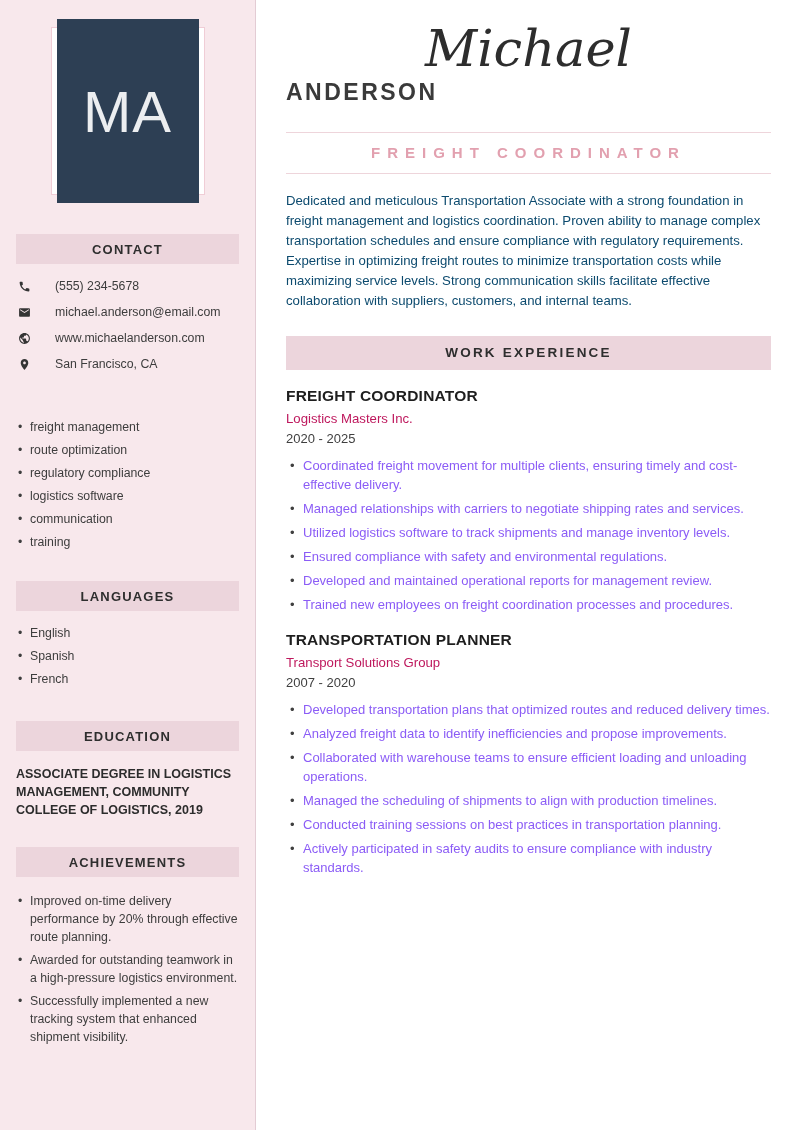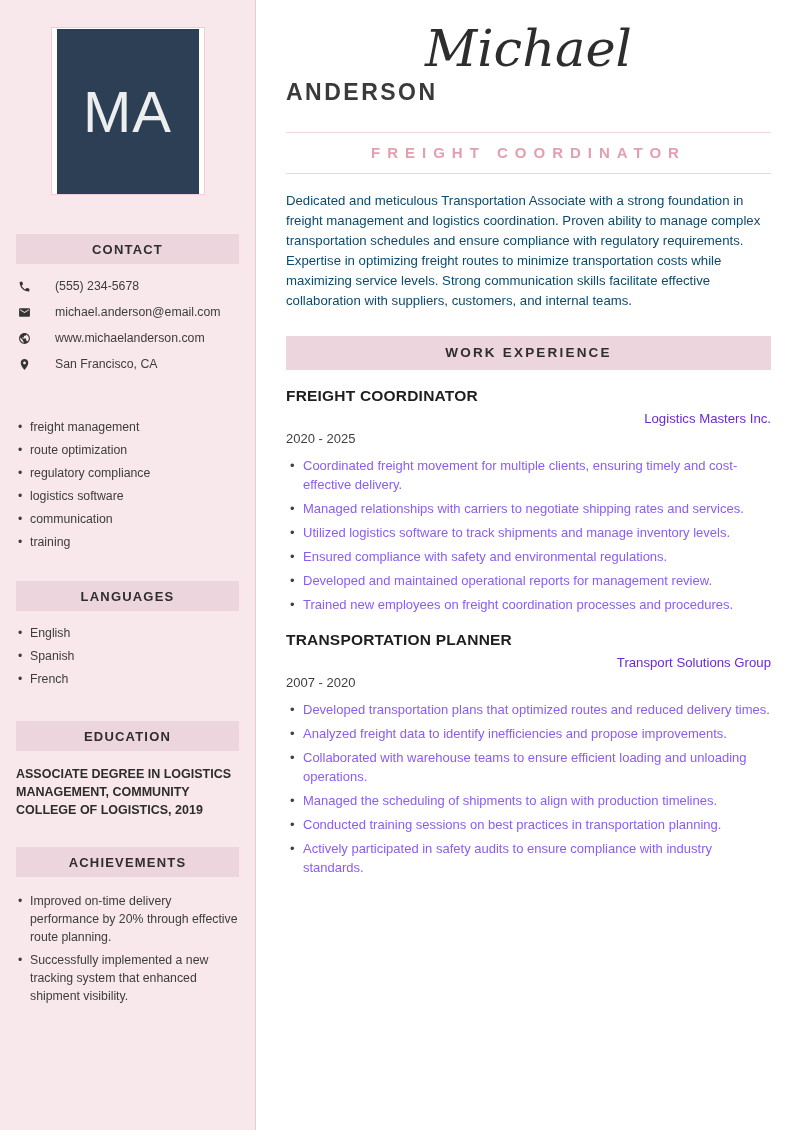--- a/index.html
+++ b/index.html
@@ -18,21 +18,21 @@
     background:var(--sidebar-bg, #f8e8ec);
     border-right:1px solid #e3ccd4;
     padding-top:27px;
   }
   .photo-frame {
     width:154px; height:168px; margin:0 auto 39px;
     background:#ffffff; border:1px solid #f0cdd6;
     display:flex; align-items:center; justify-content:center;
   }
   .photo-inner {
-    width:142px; height:165px;
+    width:142px; height:184px;
     background:var(--navy, #2d3f54);
     display:flex; align-items:center; justify-content:center;
   }
   .initials {
     font-size:58px; color:#eceef0; letter-spacing:1px; font-weight:400;
   }
   .side-band {
     margin:0 16px; height:30px;
     background:var(--band-bg, #ecd5dc);
     display:flex; align-items:center; justify-content:center;
@@ -78,21 +78,21 @@
   .summary { margin-top:17px; font-size:13.2px; line-height:20px; color:#0c4a6e; }
   .section-band {
     margin-top:25px; height:34px;
     background:var(--band-bg, #ecd5dc);
     display:flex; align-items:center; justify-content:center;
     font-weight:bold; font-size:13.5px; letter-spacing:2.2px;
     color:var(--text-dark, #2e2e2e);
   }
   .job { margin-top:17px; }
   .job h3 { font-size:15.5px; font-weight:bold; color:#1e1e1e; letter-spacing:0.2px; }
-  .company { margin-top:6px; font-size:13.2px; color:#6d28d9;text-align:right; }
+  .company { margin-top:6px; font-size:13.2px; color:#be185d; }
   .dates { margin-top:5px; font-size:13px; color:#3f3f3f; }
   .job-bullets { list-style:none; margin-top:10px; }
   .job-bullets li {
     position:relative; padding-left:17px; margin-bottom:5px;
     font-size:13px; line-height:19px; color:#8b5cf6;
   }
   .job-bullets li::before { content:"\2022"; position:absolute; left:4px; color:#404040; }
 </style>
 </head>
 <body>
@@ -161,20 +161,21 @@
         <li>French</li>
       </ul>
 
     <div class="side-band">EDUCATION</div>
     <p class="edu-text">ASSOCIATE DEGREE IN LOGISTICS MANAGEMENT, COMMUNITY COLLEGE OF LOGISTICS, 2019</p>
 
     <div class="side-band">ACHIEVEMENTS</div>
     <ul class="dot-list achv-list">
 
     <li>Improved on-time delivery performance by 20% through effective route planning.</li>
+        <li>Awarded for outstanding teamwork in a high-pressure logistics environment.</li>
         <li>Successfully implemented a new tracking system that enhanced shipment visibility.</li>
       </ul>
 
   </aside>
 
   <main class="main">
 
     <h1 class="first-name">Michael</h1>
     <h2 class="last-name">ANDERSON</h2>
 

